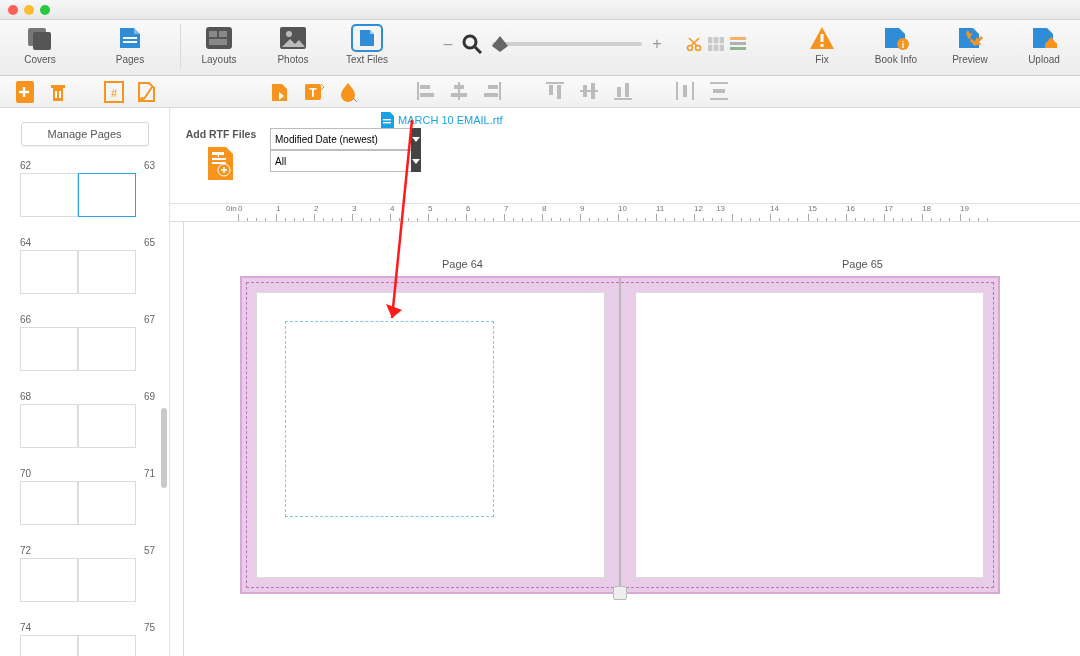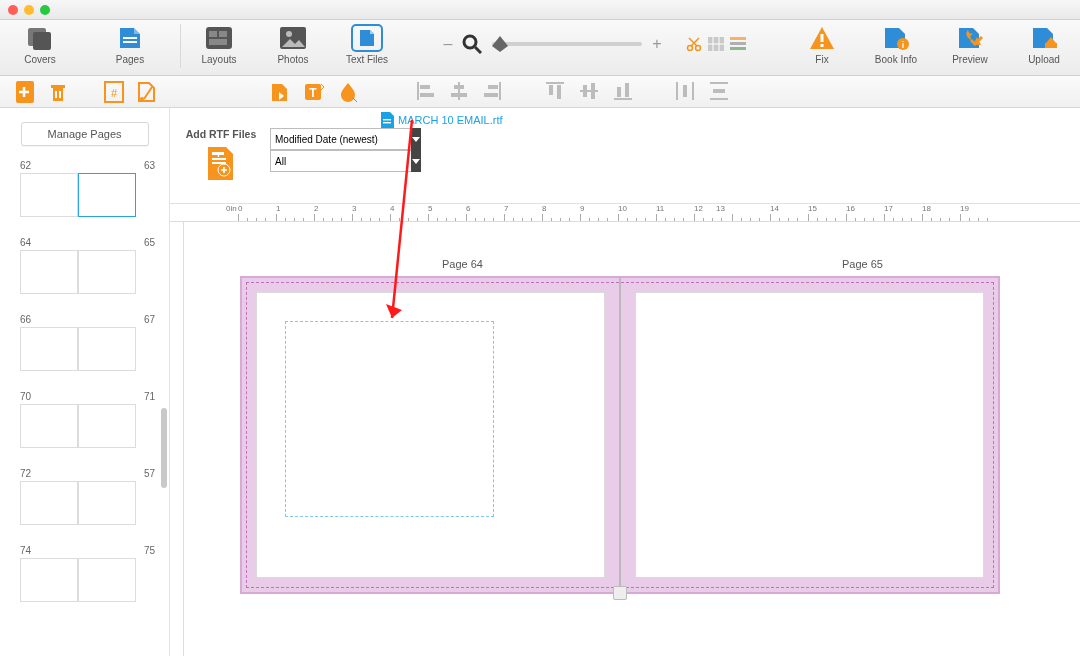--- a/index.html
+++ b/index.html
@@ -333,20 +333,30 @@
           </div>
           <div class="pair">
             <div class="pg"></div>
             <div class="pg"></div>
           </div>
         </div>
         <div class="thumb-row">
           <div class="nums">
             <span>66</span>
             <span>67</span>
+          </div>
+          <div class="pair">
+            <div class="pg"></div>
+            <div class="pg"></div>
+          </div>
+        </div>
+        <div class="thumb-row">
+          <div class="nums">
+            <span>68</span>
+            <span>69</span>
           </div>
           <div class="pair">
             <div class="pg"></div>
             <div class="pg"></div>
           </div>
         </div>
         <div class="thumb-row">
           <div class="nums">
             <span>70</span>
             <span>71</span>

